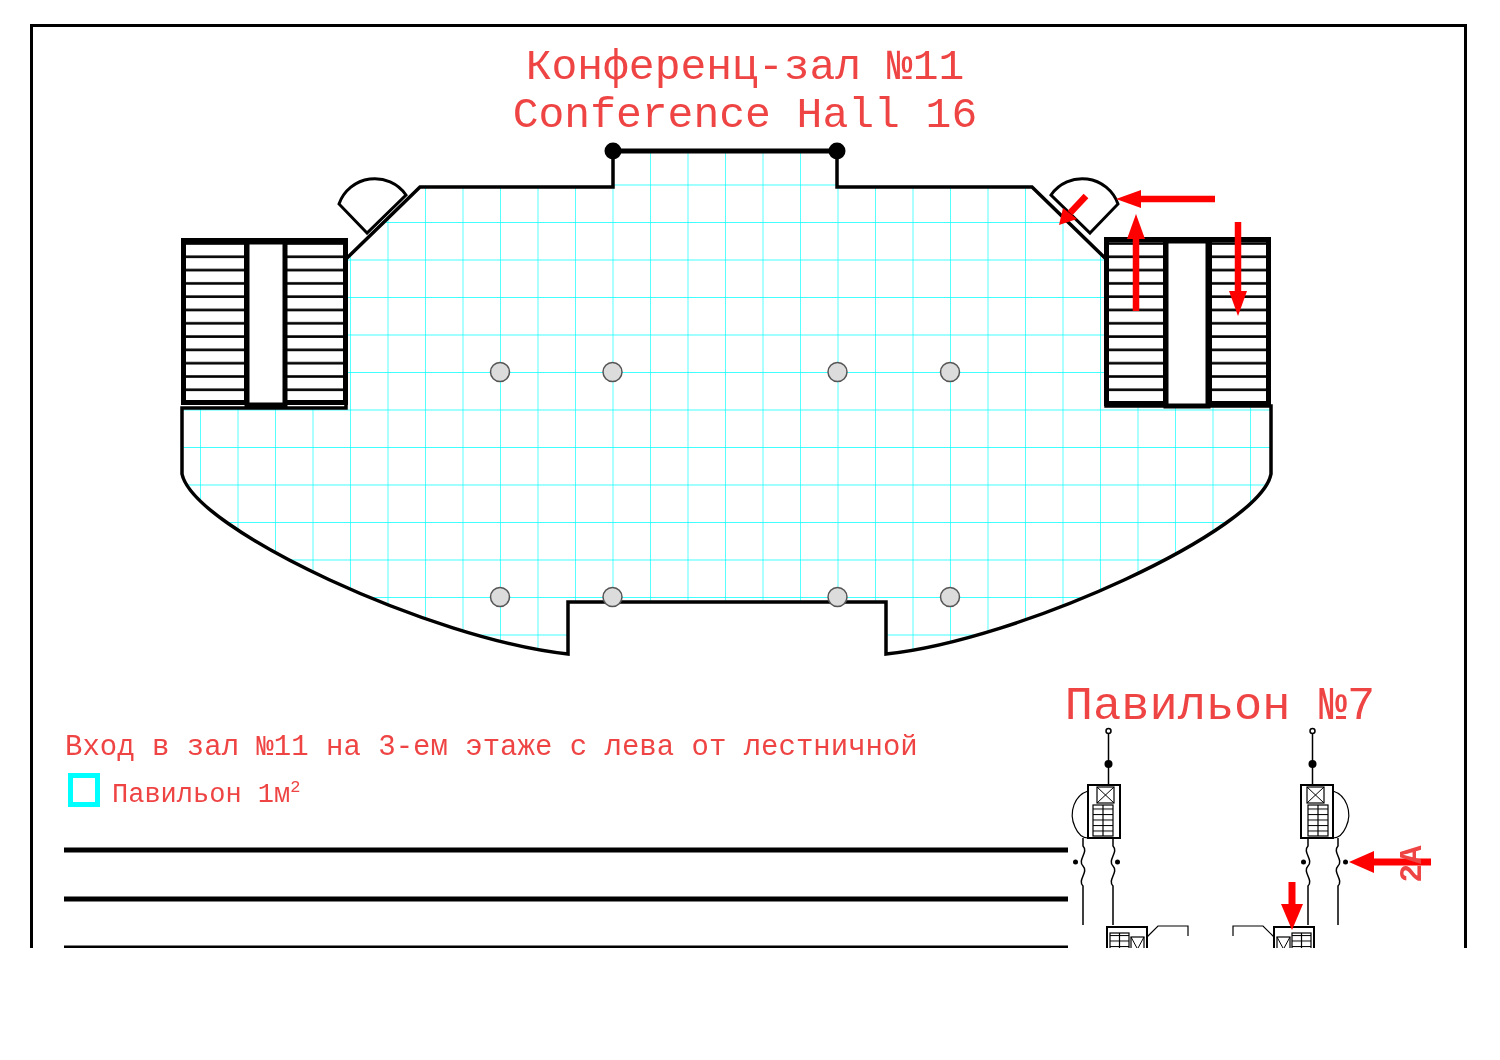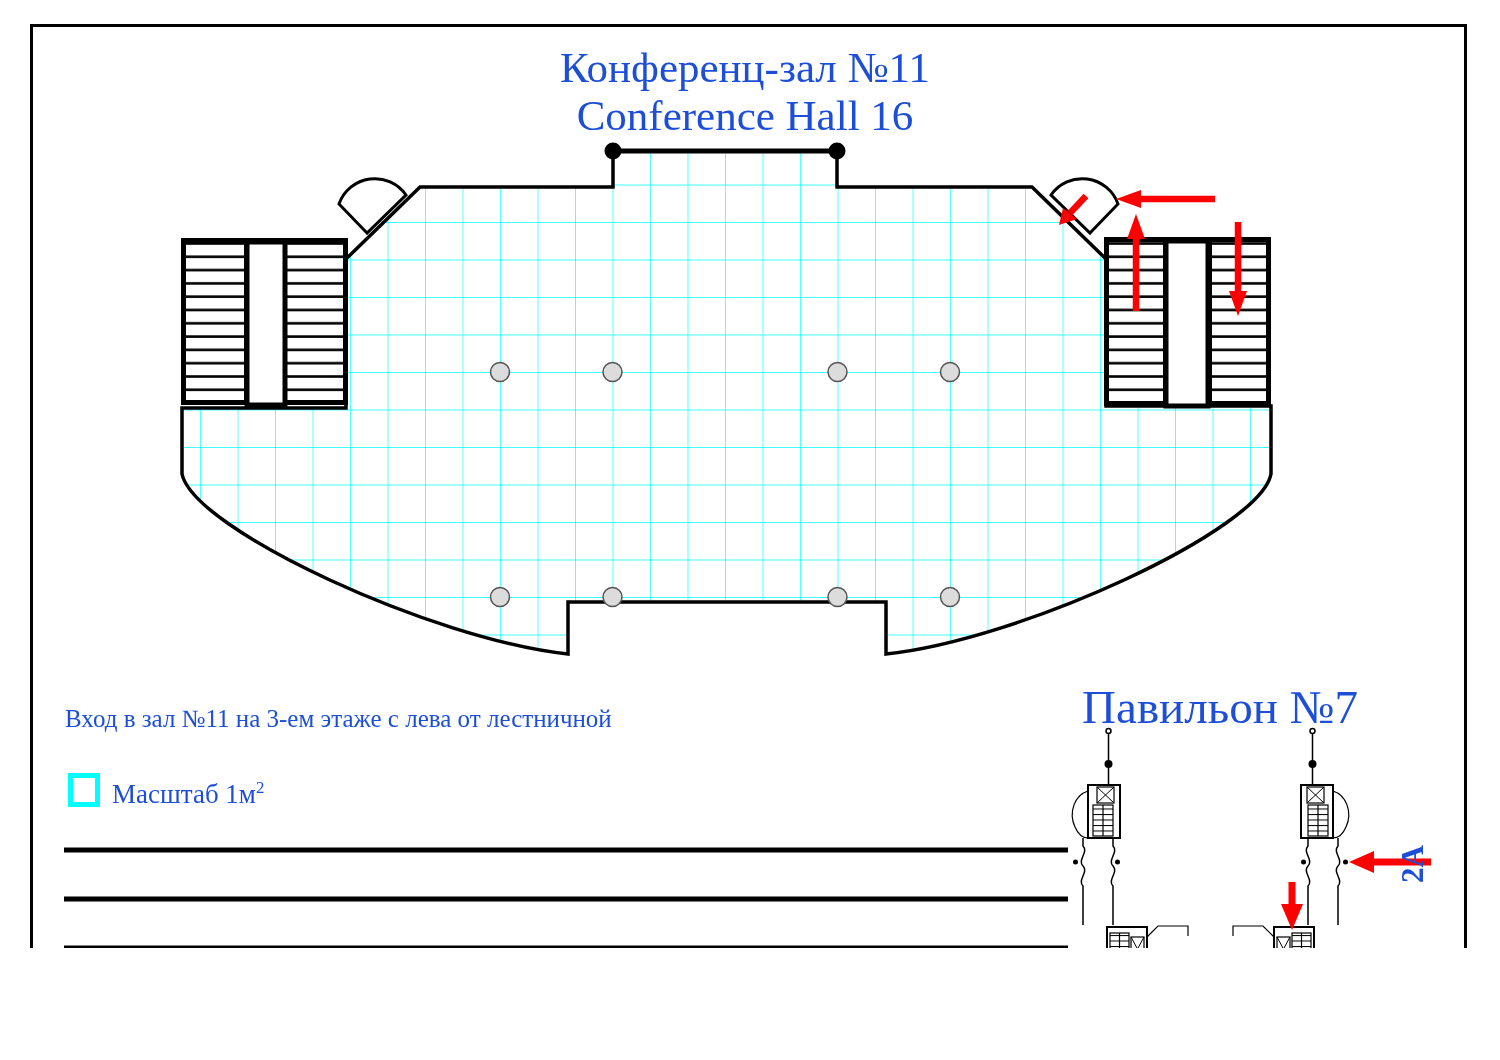--- a/index.html
+++ b/index.html
@@ -1,23 +1,23 @@
 <!DOCTYPE html>
 <html><head>
 <meta charset="utf-8">
 <style>
   html,body{margin:0;padding:0;background:#fff;}
   .page{position:relative;width:1500px;height:948px;background:#fff;overflow:hidden;
-        font-family:Liberation Serif, serif;color:#1d4ed8;}
+        font-family:Liberation Mono, monospace;color:#ef4444;}
   .frame{position:absolute;left:30px;top:24px;width:1437px;height:1012px;
          box-sizing:border-box;border:3px solid #000;border-bottom-width:7px;}
   svg{position:absolute;left:0;top:0;}
   .title{position:absolute;left:395px;top:44px;width:700px;text-align:center;
          font-size:43px;line-height:48px;white-space:nowrap;}
-  .note{position:absolute;left:65px;top:703px;font-size:25px;line-height:31px;}
+  .note{position:absolute;left:65px;top:732px;font-size:29px;line-height:31px;}
   .legend{position:absolute;left:68px;top:771px;display:flex;align-items:flex-start;}
   .legend .swatch{width:22px;height:24px;border:5px solid #00ffff;background:#fff;margin-right:12px;margin-top:2px;}
   .legend .lbl{font-size:27px;line-height:34px;}
   .legend sup{font-size:17px;}
   .inset-title{position:absolute;left:1020px;top:682px;width:400px;text-align:center;
                font-size:47px;line-height:50px;white-space:nowrap;}
   .label-2a{position:absolute;left:1390px;top:846px;width:46px;height:36px;
             font-size:31px;font-weight:bold;text-align:center;
             transform:rotate(-90deg);transform-origin:center;}
 </style>
@@ -155,20 +155,20 @@
       </g>
     </g>
   </svg>
 
   <div class="note">
     <div>Вход в зал №11 на 3-ем этаже с лева от лестничной</div>
   </div>
 
   <div class="legend">
     <div class="swatch"></div>
-    <div class="lbl"><span>Масштаб 1м</span><sup>2</sup></div>
+    <div class="lbl"><span>Павильон 1м</span><sup>2</sup></div>
   </div>
 
   <div class="inset-title">Павильон №7</div>
 
   <div class="label-2a">2A</div>
 
 </div>
 
 </body></html>

